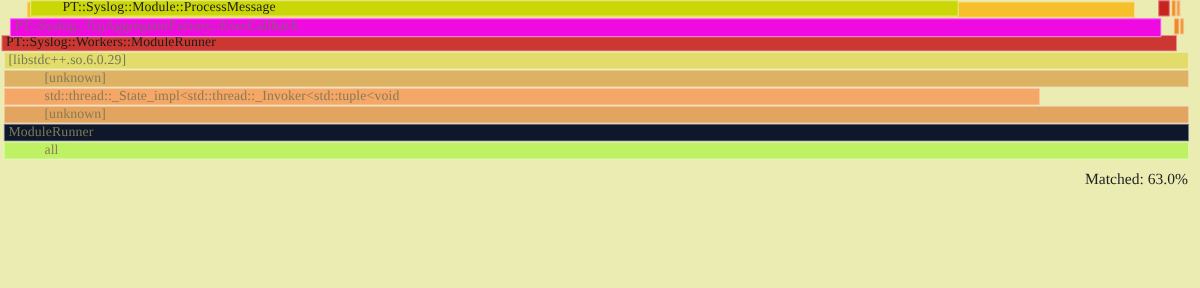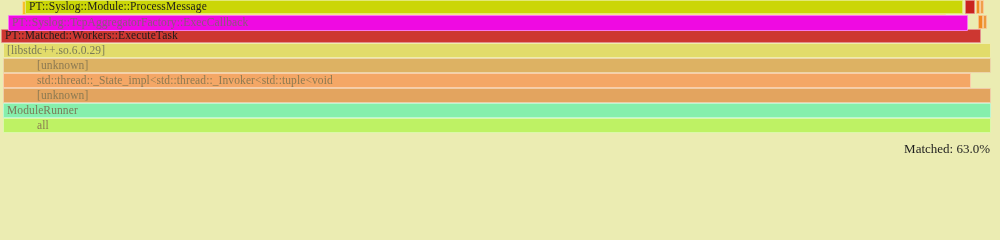--- a/index.html
+++ b/index.html
@@ -77,51 +77,51 @@
 </style>
 </head>
 <body>
 
 <div id="flamegraph">
 
   <div id="frames-layer">
       <div class="frame dim2" style="left: 3px; top: 118px; width: 988px; height: 15px; background: #bef264;">
         <span class="label">all</span>
       </div>
-      <div class="frame dim" style="left: 3px; top: 103px; width: 988px; height: 15px; background: #86efac;">
+      <div class="frame dim" style="left: 3px; top: 103px; width: 988px; height: 15px; background: #0f172a;">
         <span class="label">ModuleRunner</span>
       </div>
       <div class="frame dim2" style="left: 3px; top: 88px; width: 988px; height: 15px; background: rgb(227, 164, 95);">
         <span class="label">[unknown]</span>
       </div>
-      <div class="frame dim2" style="left: 3px; top: 73px; width: 968px; height: 15px; background: rgb(244, 167, 102);">
+      <div class="frame dim2" style="left: 3px; top: 73px; width: 864px; height: 15px; background: rgb(244, 167, 102);">
         <span class="label">std::thread::_State_impl&lt;std::thread::_Invoker&lt;std::tuple&lt;void</span>
       </div>
       <div class="frame dim2" style="left: 3px; top: 58px; width: 988px; height: 15px; background: rgb(221, 178, 99);">
         <span class="label">[unknown]</span>
       </div>
       <div class="frame dim" style="left: 3px; top: 43px; width: 988px; height: 15px; background: rgb(226, 220, 107);">
         <span class="label">[libstdc++.so.6.0.29]</span>
       </div>
       <div class="frame bright" style="left: 1px; top: 29px; width: 980px; height: 14px; background: rgb(205, 55, 49);">
-        <span class="label">PT::Matched::Workers::ExecuteTask</span>
+        <span class="label">PT::Syslog::Workers::ModuleRunner</span>
       </div>
       <div class="frame magenta" style="left: 8px; top: 15px; width: 960px; height: 16px; background: rgb(239, 10, 226);">
         <span class="label">PT::Syslog::TcpAggregatorFactory::ExecCallback</span>
       </div>
       <div class="frame dim" style="left: 978px; top: 15px; width: 5px; height: 14px; background: rgb(240, 138, 32);">
         <span class="label"></span>
       </div>
       <div class="frame dim" style="left: 983px; top: 15px; width: 4px; height: 14px; background: rgb(236, 154, 60);">
         <span class="label"></span>
       </div>
       <div class="frame bright" style="left: 22px; top: 1px; width: 924px; height: 14px; background: rgb(246, 192, 44);">
         <span class="label">PT::Syslog::Module::OnReceiveMessage</span>
       </div>
-      <div class="frame bright" style="left: 25px; top: 0px; width: 938px; height: 14px; background: rgb(203, 214, 7);">
+      <div class="frame bright" style="left: 25px; top: 0px; width: 774px; height: 14px; background: rgb(203, 214, 7); padding-left: 23px;">
         <span class="label">PT::Syslog::Module::ProcessMessage</span>
       </div>
       <div class="frame bright" style="left: 965px; top: 0px; width: 10px; height: 14px; background: rgb(201, 35, 30);">
         <span class="label"></span>
       </div>
       <div class="frame bright" style="left: 976px; top: 0px; width: 4px; height: 14px; background: rgb(238, 143, 34);">
         <span class="label"></span>
       </div>
       <div class="frame bright" style="left: 980px; top: 0px; width: 4px; height: 14px; background: rgb(241, 160, 74);">
         <span class="label"></span>

